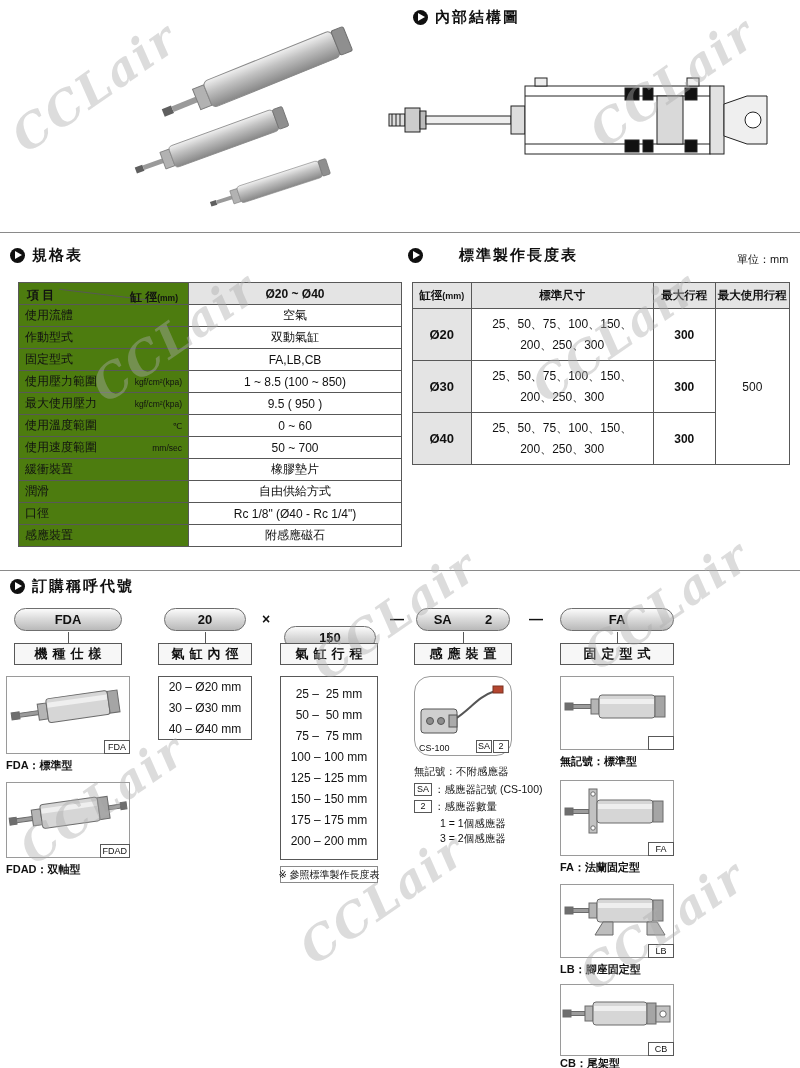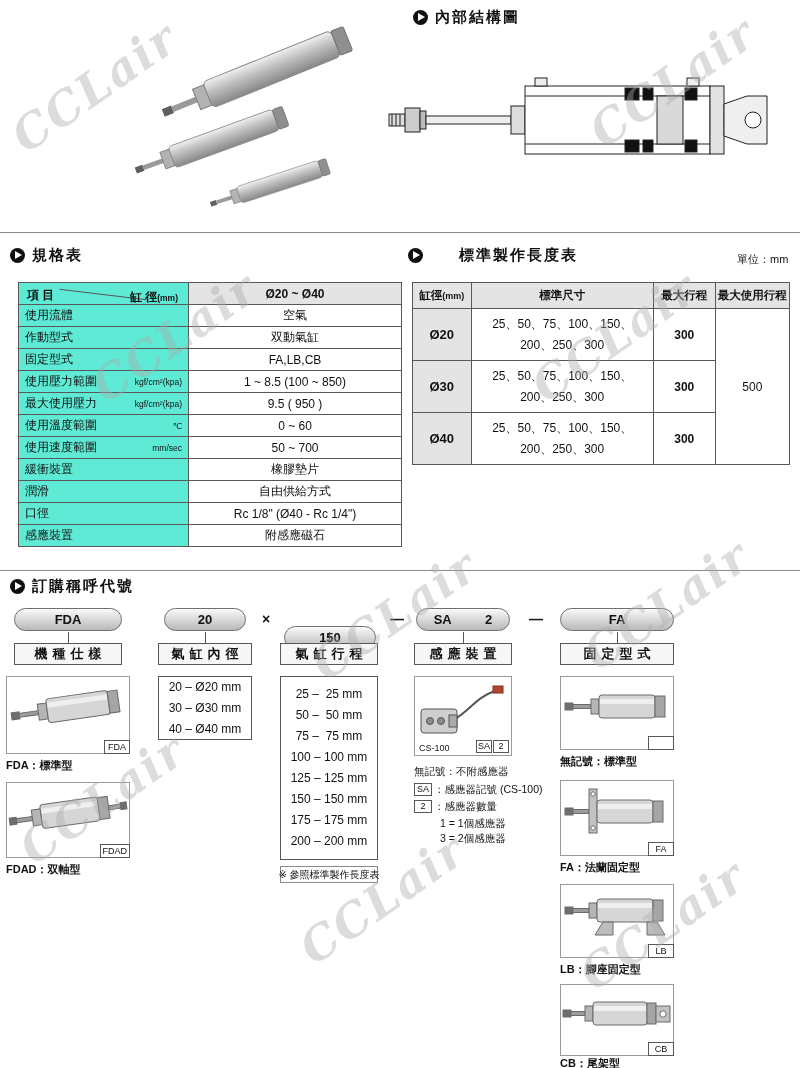--- a/index.html
+++ b/index.html
@@ -12,21 +12,21 @@
   .sec-icon { width:15px; height:15px; border-radius:50%; background:#101010; position:relative; flex:0 0 auto; }
   .sec-icon::after { content:""; position:absolute; left:5px; top:3px; width:0; height:0;
         border-left:7px solid #fff; border-top:4.5px solid transparent; border-bottom:4.5px solid transparent; }
   .hr { position:absolute; left:0; width:800px; height:1px; background:#8a8a8a; z-index:2; }
   .unit-note { position:absolute; font-size:11px; z-index:2; }
   table { border-collapse:collapse; position:absolute; z-index:2; }
   td,th { border:1px solid #585858; }
   
   .spec { left:18px; top:282px; width:384px; font-size:12px; }
   .spec td { height:22px; }
-  .spec .lbl { background:#5eead4; width:170px; padding:0 6px; }
+  .spec .lbl { background:#4d7c0f; width:170px; padding:0 6px; }
   .spec .lbl-in { display:flex; align-items:center; justify-content:space-between; }
   .spec .u { font-size:8.5px; white-space:nowrap; }
   .spec .val { text-align:center; padding:0 4px; background:#fff; }
   .spec .hdr { position:relative; font-weight:bold; }
   .spec .diag { position:absolute; left:40px; top:11px; width:88px; height:1px; background:#585858; transform:rotate(7deg); }
   .spec .hdr-item { position:absolute; left:8px; top:4px; }
   .spec .hdr-bore { position:absolute; right:10px; top:6px; font-size:12px; }
   .spec .hdr-val { text-align:center; background:#e4e4e4; font-weight:bold; }
   
   .len { left:412px; top:282px; width:378px; font-size:12px; text-align:center; }
@@ -358,21 +358,21 @@
     <div>50 –  50 mm</div>
     <div>75 –  75 mm</div>
     <div>100 – 100 mm</div>
     <div>125 – 125 mm</div>
     <div>150 – 150 mm</div>
     <div>175 – 175 mm</div>
     <div>200 – 200 mm</div>
   </div>
   <div class="note" style="left:280px; top:294px; width:98px; height:17px;">※ 參照標準製作長度表</div>
 
-  <div class="imgbox" style="left:414px; top:104px; width:98px; height:80px;">
+  <div class="imgbox" style="left:414px; top:104px; width:98px; height:80px;border-radius:16px;">
     <svg width="96" height="62" viewBox="0 0 96 62">
       <path d="M40,42 C 56,32 62,20 80,14" stroke="#555" stroke-width="2" fill="none"></path>
       <rect x="78" y="9" width="10" height="7" fill="#b4452f" stroke="#7a3322"></rect>
       <rect x="6" y="32" width="36" height="24" rx="3" fill="#cfcfcf" stroke="#555"></rect>
       <circle cx="15" cy="44" r="3.5" fill="#8d8d8d" stroke="#555"></circle>
       <circle cx="26" cy="44" r="3.5" fill="#8d8d8d" stroke="#555"></circle>
       <rect x="34" y="38" width="8" height="12" fill="#aaa" stroke="#555"></rect>
     </svg>
     <span class="senslabel" style="left:4px; bottom:2px;">CS-100</span>
     <div class="senstags">

